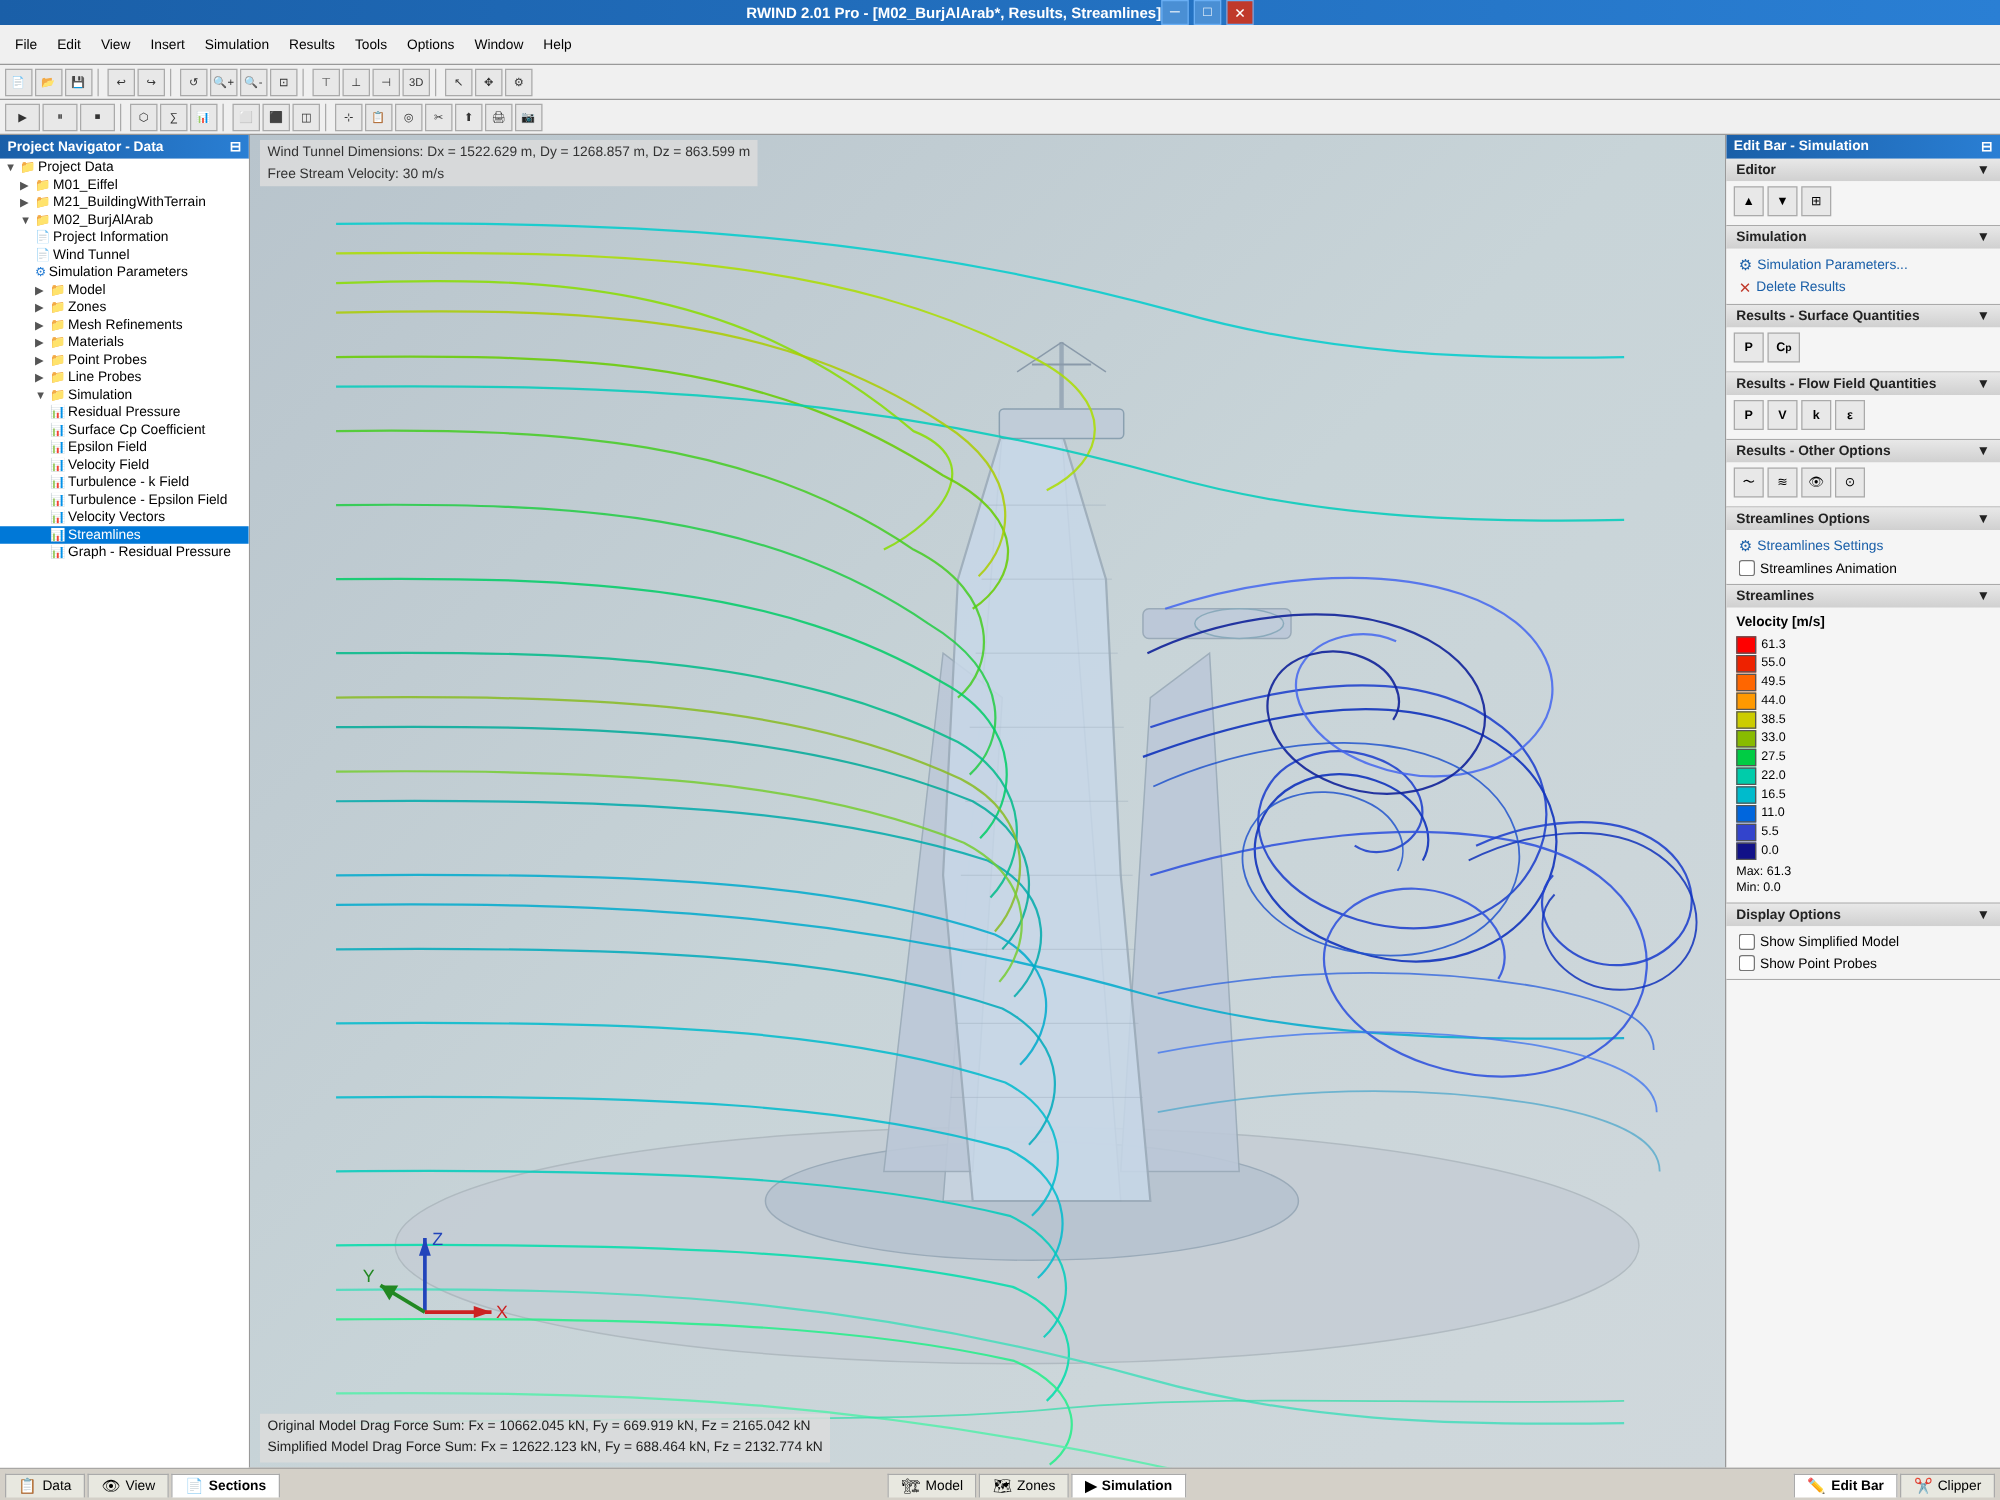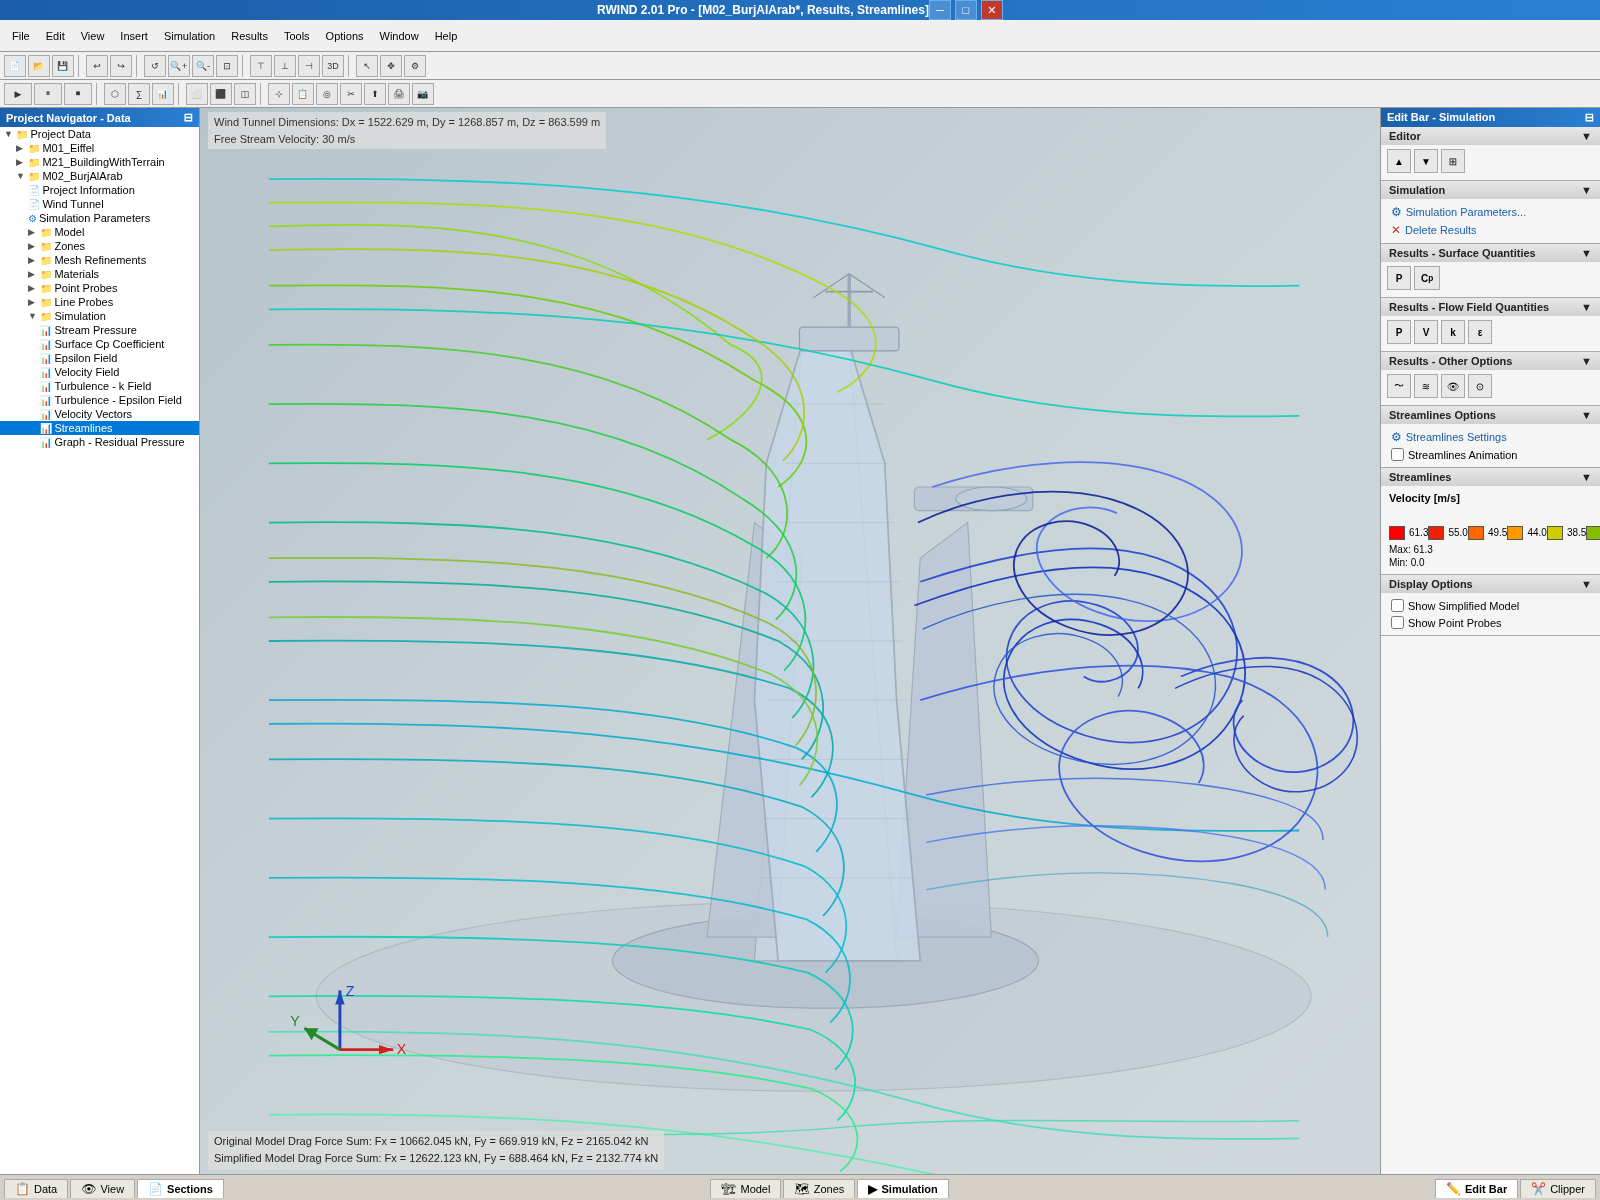--- a/index.html
+++ b/index.html
@@ -213,24 +213,24 @@
       display: flex;
       align-items: center;
       gap: 4px;
     }
     .panel-link .lnk-icon { font-size: 12px; }
 
     
     #streamlines-legend {
       padding: 6px 8px;
     }
-    .legend-title { font-size: 11px; font-weight: bold; margin-bottom: 21px; }
+    .legend-title { font-size: 11px; font-weight: bold; margin-bottom: 4px; }
     .legend-bar {
       display: flex;
-      flex-direction: row;
+      flex-direction: column;
       gap: 0;
       margin-bottom: 4px;
     }
     .legend-row {
       display: flex;
       align-items: center;
       gap: 4px;
       font-size: 10px;
       line-height: 1.5;
     }
@@ -423,21 +423,21 @@
         <span class="tree-icon folder">📁</span>
         <span>Line Probes</span>
       </div>
       <div class="tree-item tree-indent-2">
         <span class="expand-btn">▼</span>
         <span class="tree-icon folder">📁</span>
         <span>Simulation</span>
       </div>
       <div class="tree-item tree-indent-3">
         <span class="tree-icon red-icon">📊</span>
-        <span>Stream Pressure</span>
+        <span>Residual Pressure</span>
       </div>
       <div class="tree-item tree-indent-3">
         <span class="tree-icon red-icon">📊</span>
         <span>Surface Cp Coefficient</span>
       </div>
       <div class="tree-item tree-indent-3">
         <span class="tree-icon red-icon">📊</span>
         <span>Epsilon Field</span>
       </div>
       <div class="tree-item tree-indent-3">

